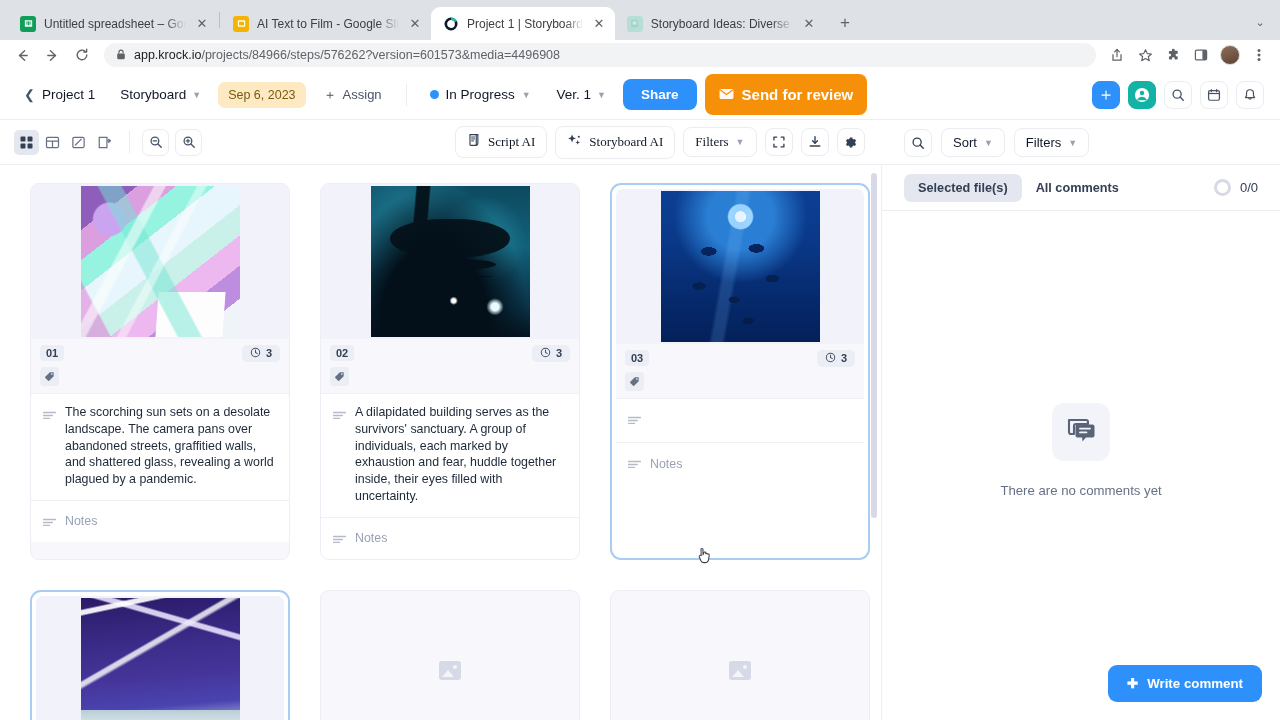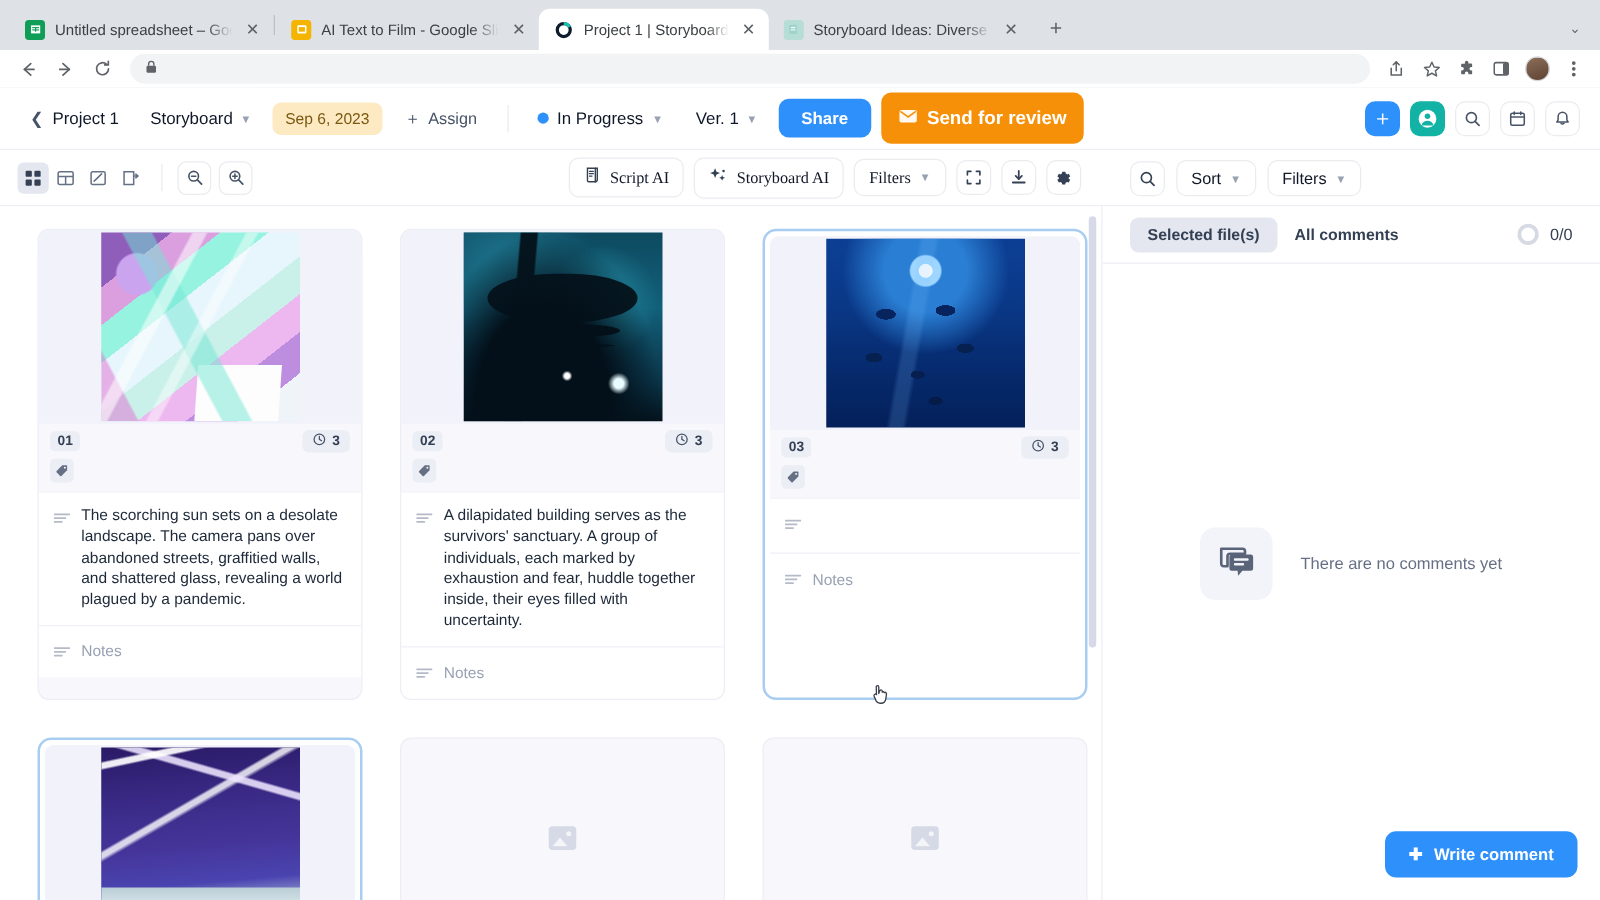--- a/index.html
+++ b/index.html
@@ -442,21 +442,21 @@
     margin-left: auto;
     display: flex; align-items: center; gap: 9px;
     font-size: 13px; color: #344054; font-weight: 500;
   }
   .ring {
     width: 17px; height: 17px; border-radius: 50%;
     border: 3px solid #d7dae4;
   }
   .cm-empty {
     flex: 1;
-    display: flex; flex-direction: row;
+    display: flex; flex-direction: column;
     align-items: center; justify-content: center;
     gap: 22px;
     margin-top: -30px;
   }
   .cm-icon-box {
     width: 58px; height: 58px; border-radius: 12px;
     background: #f3f4fa;
     display: flex; align-items: center; justify-content: center;
   }
   .cm-empty-text { font-size: 13.2px; color: #667085; }
@@ -553,20 +553,21 @@
         </svg>
     </div>
 
     <div class="omnibox">
       <span class="lock">
         <svg width="10" height="11" viewBox="0 0 10 11">
             <rect x="1.2" y="4.6" width="7.6" height="5.6" rx="1.1" fill="#5f6368"></rect>
             <path d="M2.9 4.6V3.2a2.1 2.1 0 0 1 4.2 0v1.4" fill="none" stroke="#5f6368" stroke-width="1.1"></path>
           </svg>
       </span>
+      <span><span class="url-host">app.krock.io</span><span class="url-path">/projects/84966/steps/576262?version=601573&amp;media=4496908</span></span>
     </div>
 
     <div class="tb-icon">
       <svg width="14" height="14" viewBox="0 0 16 16">
           <path d="M8 1.8v8" stroke="#5f6368" stroke-width="1.4" stroke-linecap="round"></path>
           <path d="M5.3 4.4 8 1.7l2.7 2.7" fill="none" stroke="#5f6368" stroke-width="1.4" stroke-linecap="round" stroke-linejoin="round"></path>
           <path d="M3.4 7.6v6.2h9.2V7.6" fill="none" stroke="#5f6368" stroke-width="1.4" stroke-linecap="round"></path>
         </svg>
     </div>
     <div class="tb-icon">

